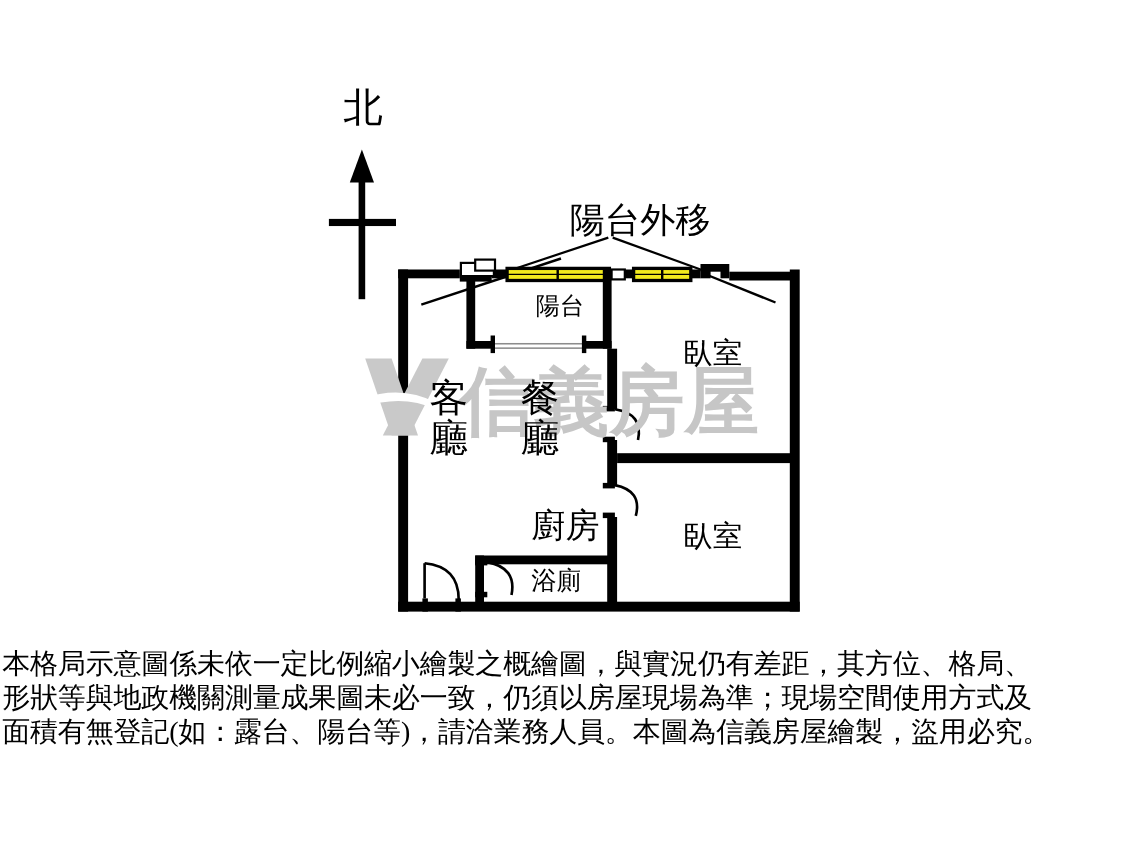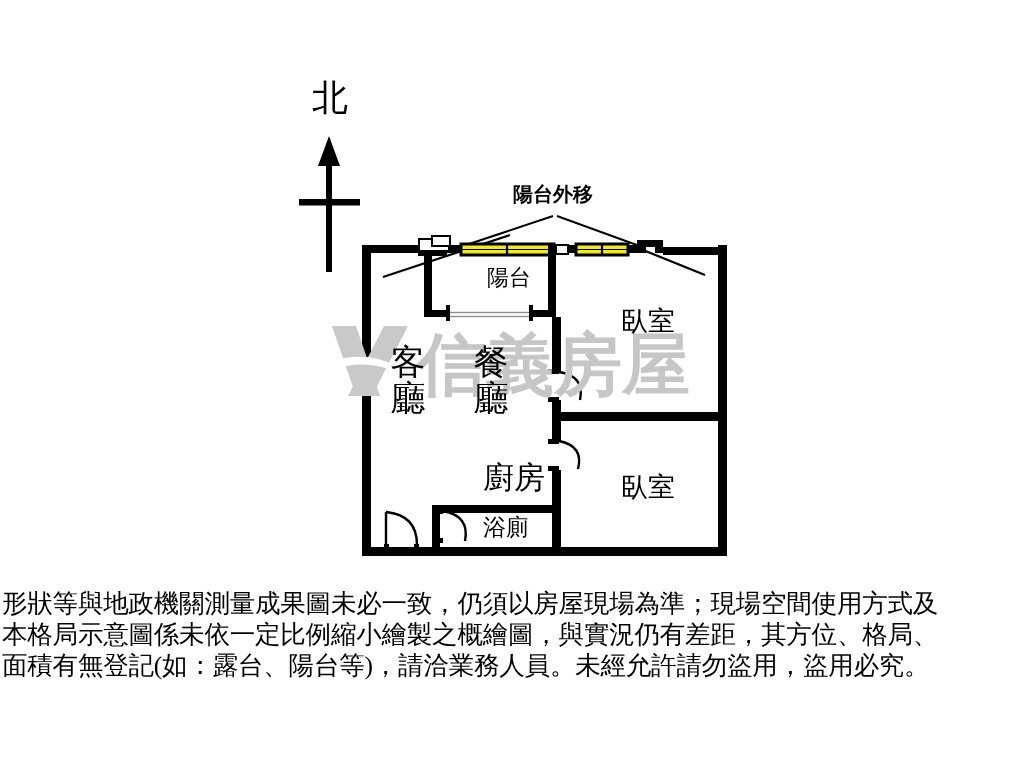--- a/index.html
+++ b/index.html
@@ -68,24 +68,24 @@
     left: 474px; top: 462px;
     width: 80px;
     font-size: 31px;
   }
   .lbl-yuce {
     left: 475px; top: 516px;
     width: 62px;
     font-size: 23px;
   }
   .lbl-beiyi {
-    left: 483px; top: 184px;
+    left: 512px; top: 184px;
     width: 140px;
-    font-size: 20px;
-    font-weight: 700;
+    font-size: 32px;
+    font-weight: 400;
   }
   .lbl-north {
     left: 307px; top: 80px;
     width: 46px;
     font-size: 36px;
     font-weight: 500;
   }
   
   #watermark {
     position: absolute;
@@ -271,18 +271,18 @@
   <div class="room-label lbl-keting">客
 廳</div>
   <div class="room-label lbl-canting">餐
 廳</div>
   <div class="room-label lbl-bed1">臥室</div>
   <div class="room-label lbl-bed2">臥室</div>
   <div class="room-label lbl-chufang">廚房</div>
   <div class="room-label lbl-yuce">浴廁</div>
 
   <div id="disclaimer">
+    <div>本格局示意圖係未依一定比例縮小繪製之概繪圖，與實況仍有差距，其方位、格局、</div>
     <div>形狀等與地政機關測量成果圖未必一致，仍須以房屋現場為準；現場空間使用方式及</div>
-    <div>本格局示意圖係未依一定比例縮小繪製之概繪圖，與實況仍有差距，其方位、格局、</div>
-    <div>面積有無登記(如：露台、陽台等)，請洽業務人員。未經允許請勿盜用，盜用必究。</div>
+    <div>面積有無登記(如：露台、陽台等)，請洽業務人員。本圖為信義房屋繪製，盜用必究。</div>
   </div>
 
 </div>
 
 </body></html>

